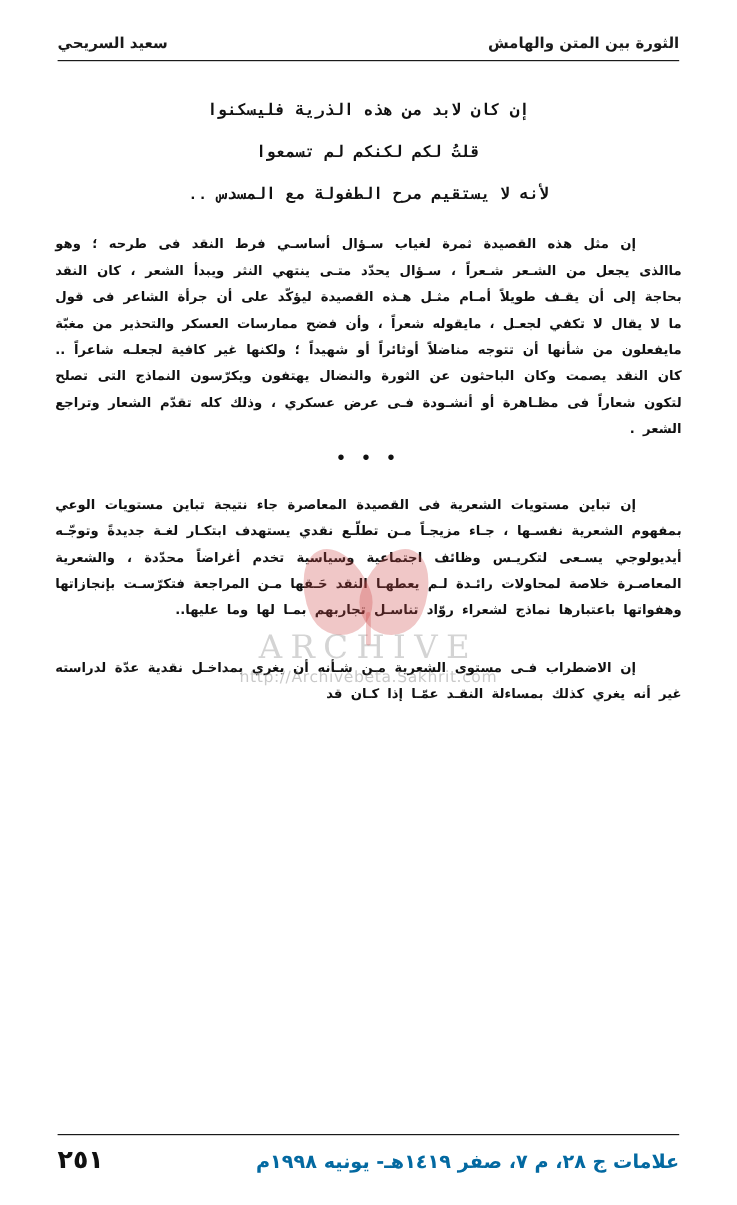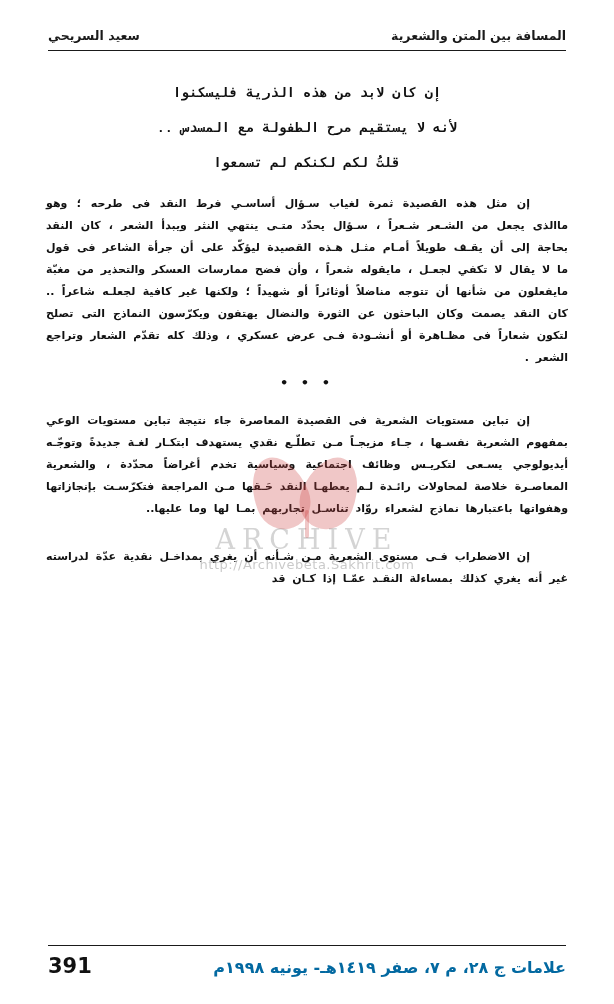--- a/index.html
+++ b/index.html
@@ -182,30 +182,30 @@
     color: #0369a1;
     white-space: nowrap;
   }
 </style>
 </head>
 <body>
 
 <div class="page">
 
   <div class="header">
-    <div class="hdr-right">المسافة بين المتن والشعرية</div>
+    <div class="hdr-right">الثورة بين المتن والهامش</div>
     <div class="hdr-left">سعيد السريحي</div>
   </div>
   <div class="header-rule"></div>
 
   <div class="content">
 
     <p class="verse">إن كان لابد من هذه الذرية فليسكنوا</p>
+    <p class="verse">قلتُ لكم لكنكم لم تسمعوا</p>
     <p class="verse">لأنه لا يستقيم مرح الطفولة مع المسدس ..</p>
-    <p class="verse">قلتُ لكم لكنكم لم تسمعوا</p>
 
     <p class="para spaced-wide" style="margin-top:18px;">إن مثل هذه القصيدة ثمرة لغياب سـؤال أساسـي فرط النقد فى طرحه ؛ وهو ماالذى يجعل من الشـعر شـعراً ، سـؤال يحدّد متـى ينتهي النثر ويبدأ الشعر ، كان النقد بحاجة إلى أن يقـف طويلاً أمـام مثـل هـذه القصيدة ليؤكّد على أن جرأة الشاعر فى قول ما لا يقال لا تكفي لجعـل ، مايقوله شعراً ، وأن فضح ممارسات العسكر والتحذير من مغبّة مايفعلون من شأنها أن تتوجه مناضلاً أوثائراً أو شهيداً ؛ ولكنها غير كافية لجعلـه شاعراً .. كان النقد يصمت وكان الباحثون عن الثورة والنضال يهتفون ويكرّسون النماذج التى تصلح لتكون شعاراً فى مظـاهرة أو أنشـودة فـى عرض عسكري ، وذلك كله تقدّم الشعار وتراجع الشعر .</p>
 
     <div class="divider">• • •</div>
 
     <p class="para spaced-wide">إن تباين مستويات الشعرية فى القصيدة المعاصرة جاء نتيجة تباين مستويات الوعي بمفهوم الشعرية نفسـها ، جـاء مزيجـاً مـن تطلّـع نقدي يستهدف ابتكـار لغـة جديدةً وتوجّـه أيديولوجي يسـعى لتكريـس وظائف اجتماعية وسياسية تخدم أغراضاً محدّدة ، والشعرية المعاصـرة خلاصة لمحاولات رائـدة لـم يعطهـا النقد حَـقها مـن المراجعة فتكرّسـت بإنجازاتها وهفواتها باعتبارها نماذج لشعراء روّاد تناسـل تجاربهم بمـا لها وما عليها..</p>
 
     <p class="para spaced-wide block-gap">إن الاضطراب فـى مستوى الشعرية مـن شـأنه أن يغري بمداخـل نقدية عدّة لدراسته غير أنه يغري كذلك بمساءلة النقـد عمّـا إذا كـان قد</p>
 
   </div>
@@ -216,16 +216,16 @@
       <div class="wm-petal right"></div>
       <div class="wm-stem"></div>
     </div>
     <div class="wm-title">ARCHIVE</div>
     <div class="wm-sub">http://Archivebeta.Sakhrit.com</div>
   </div>
 
   <div class="footer-rule"></div>
   <div class="footer">
     <div class="footer-citation">علامات ج ٢٨، م ٧، صفر ١٤١٩هـ- يونيه ١٩٩٨م</div>
-    <div class="page-number">391</div>
+    <div class="page-number">٢٥١</div>
   </div>
 
 </div>
 
 </body></html>

